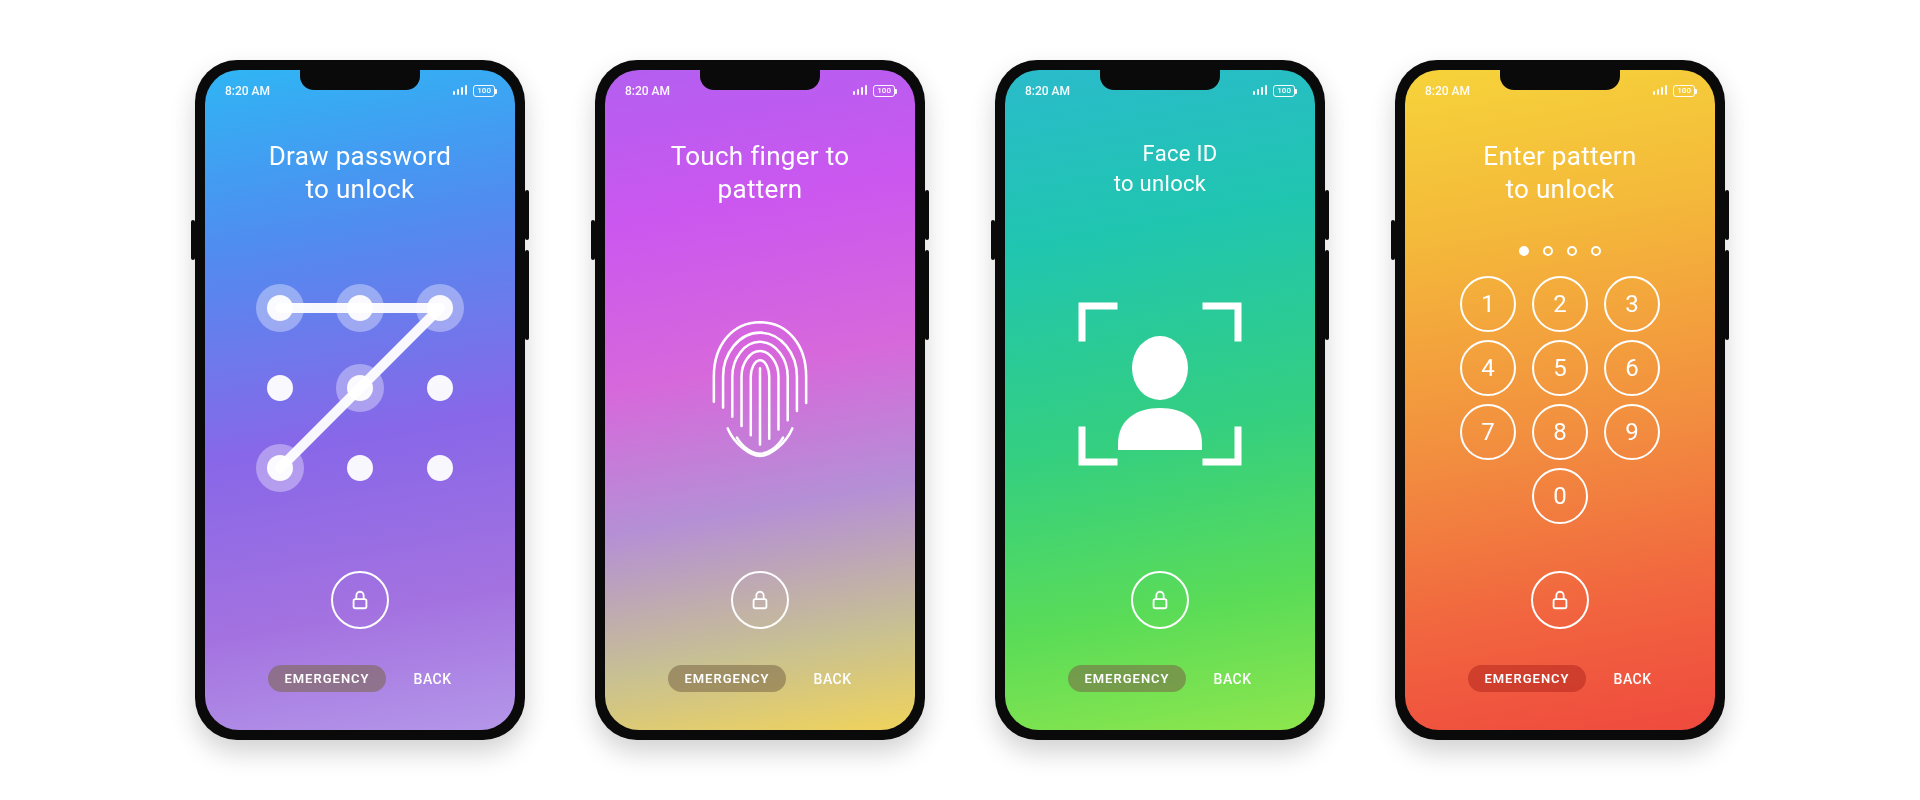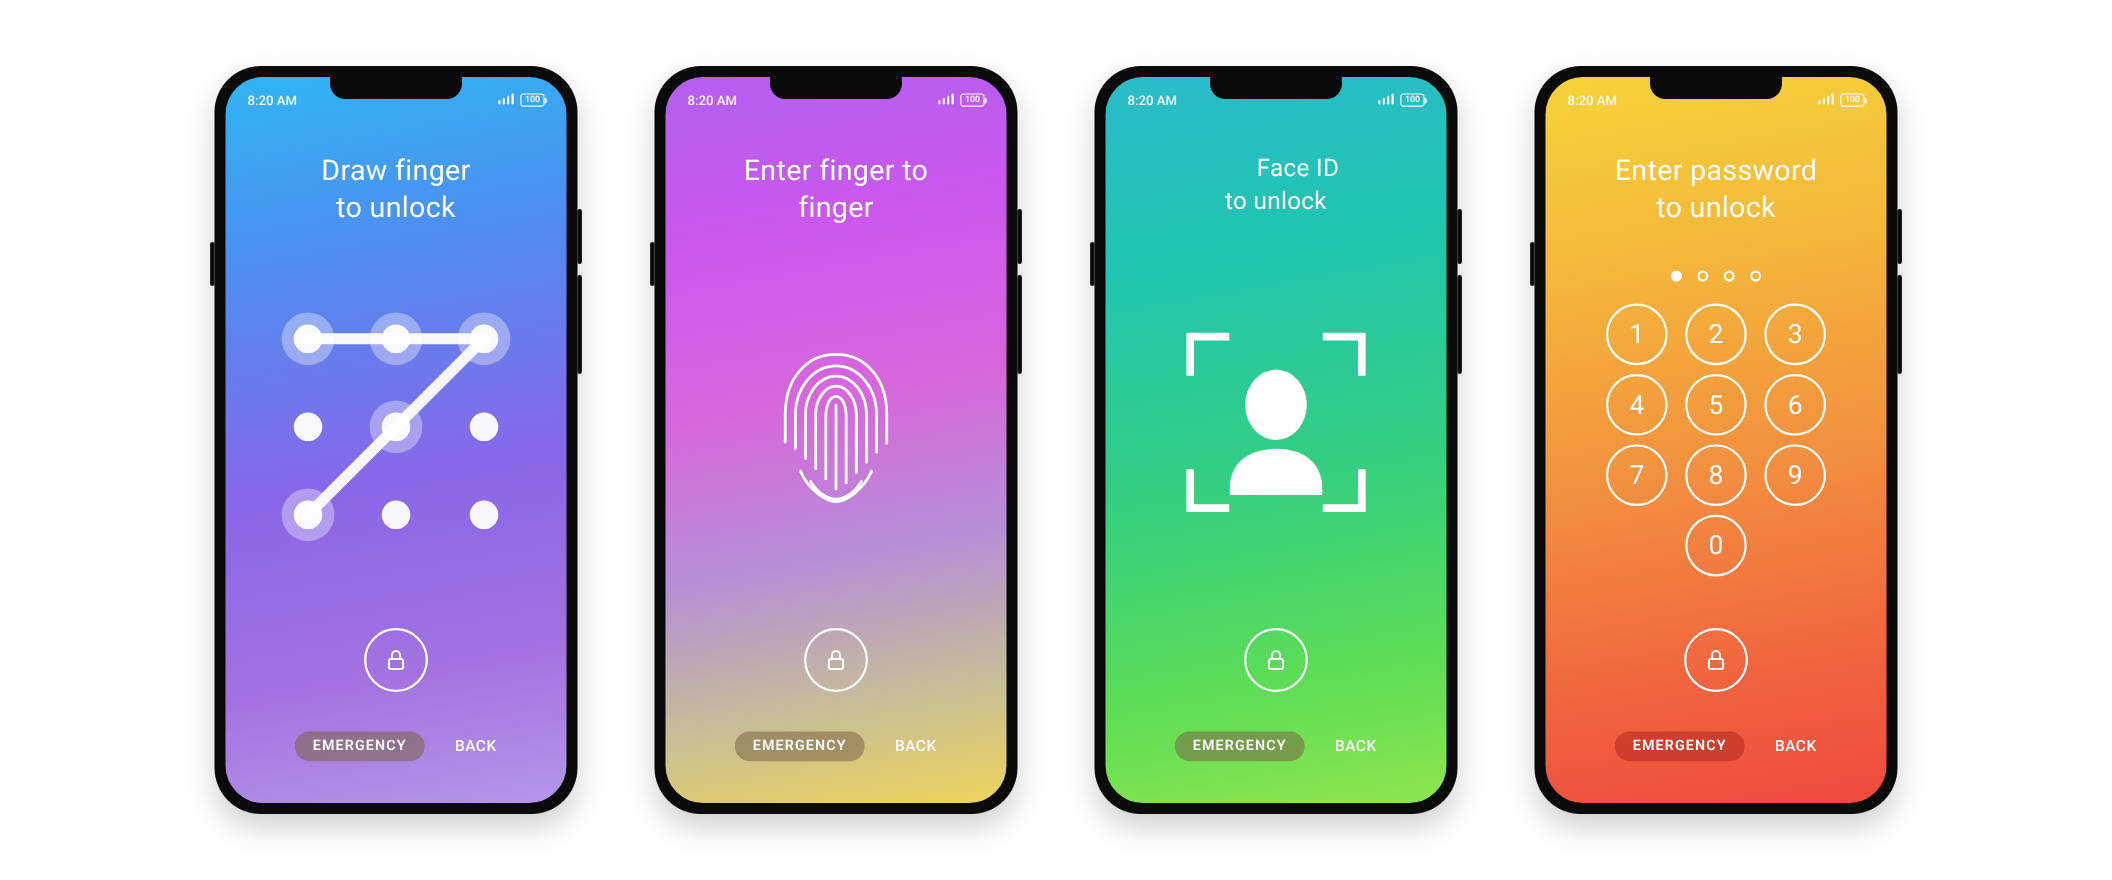--- a/index.html
+++ b/index.html
@@ -155,21 +155,21 @@
         <span class="signal">
             <span></span>
             <span></span>
             <span></span>
             <span></span>
           </span>
         <span class="battery">100</span>
       </div>
     </div>
     <div class="title">
-      <span>Draw finger</span><br>
+      <span>Draw password</span><br>
       <span>to unlock</span>
     </div>
     <div class="central">
       <div class="pattern">
         <svg viewBox="0 0 210 210">
           <path d="M25,25 L105,25 L185,25 L105,105 L25,185" stroke="rgba(255,255,255,0.95)" stroke-width="10" stroke-linecap="round" stroke-linejoin="round" fill="none"></path>
         </svg>
         <div class="dot halo" style="left:25px;top:25px"></div>
         <div class="dot halo" style="left:105px;top:25px"></div>
         <div class="dot halo" style="left:185px;top:25px"></div>
@@ -205,22 +205,22 @@
         <span class="signal">
             <span></span>
             <span></span>
             <span></span>
             <span></span>
           </span>
         <span class="battery">100</span>
       </div>
     </div>
     <div class="title">
-      <span>Enter finger to</span><br>
-      <span>finger</span>
+      <span>Touch finger to</span><br>
+      <span>pattern</span>
     </div>
     <div class="central">
       <svg width="120" height="150" viewBox="0 0 100 130" fill="none" stroke="#fff" stroke-width="2.2" stroke-linecap="round">
         <path d="M50 8 C26 8 10 28 10 55 v22"></path>
         <path d="M90 78 V55 C90 28 74 8 50 8"></path>
         <path d="M18 82 V55 c0-20 14-38 32-38 s32 18 32 38 v30"></path>
         <path d="M26 90 V55 c0-15 10-30 24-30 s24 15 24 30 v38"></path>
         <path d="M34 98 V55 c0-11 7-22 16-22 s16 11 16 22 v46"></path>
         <path d="M42 106 V55 c0-6 3-14 8-14 s8 8 8 14 v54"></path>
         <path d="M50 48 v66"></path>
@@ -300,21 +300,21 @@
         <span class="signal">
             <span></span>
             <span></span>
             <span></span>
             <span></span>
           </span>
         <span class="battery">100</span>
       </div>
     </div>
     <div class="title">
-      <span>Enter password</span><br>
+      <span>Enter pattern</span><br>
       <span>to unlock</span>
     </div>
     <div class="central">
       <div class="keypad">
         <div class="pw-dots">
           <span class="filled"></span>
           <span></span>
           <span></span>
           <span></span>
         </div>

